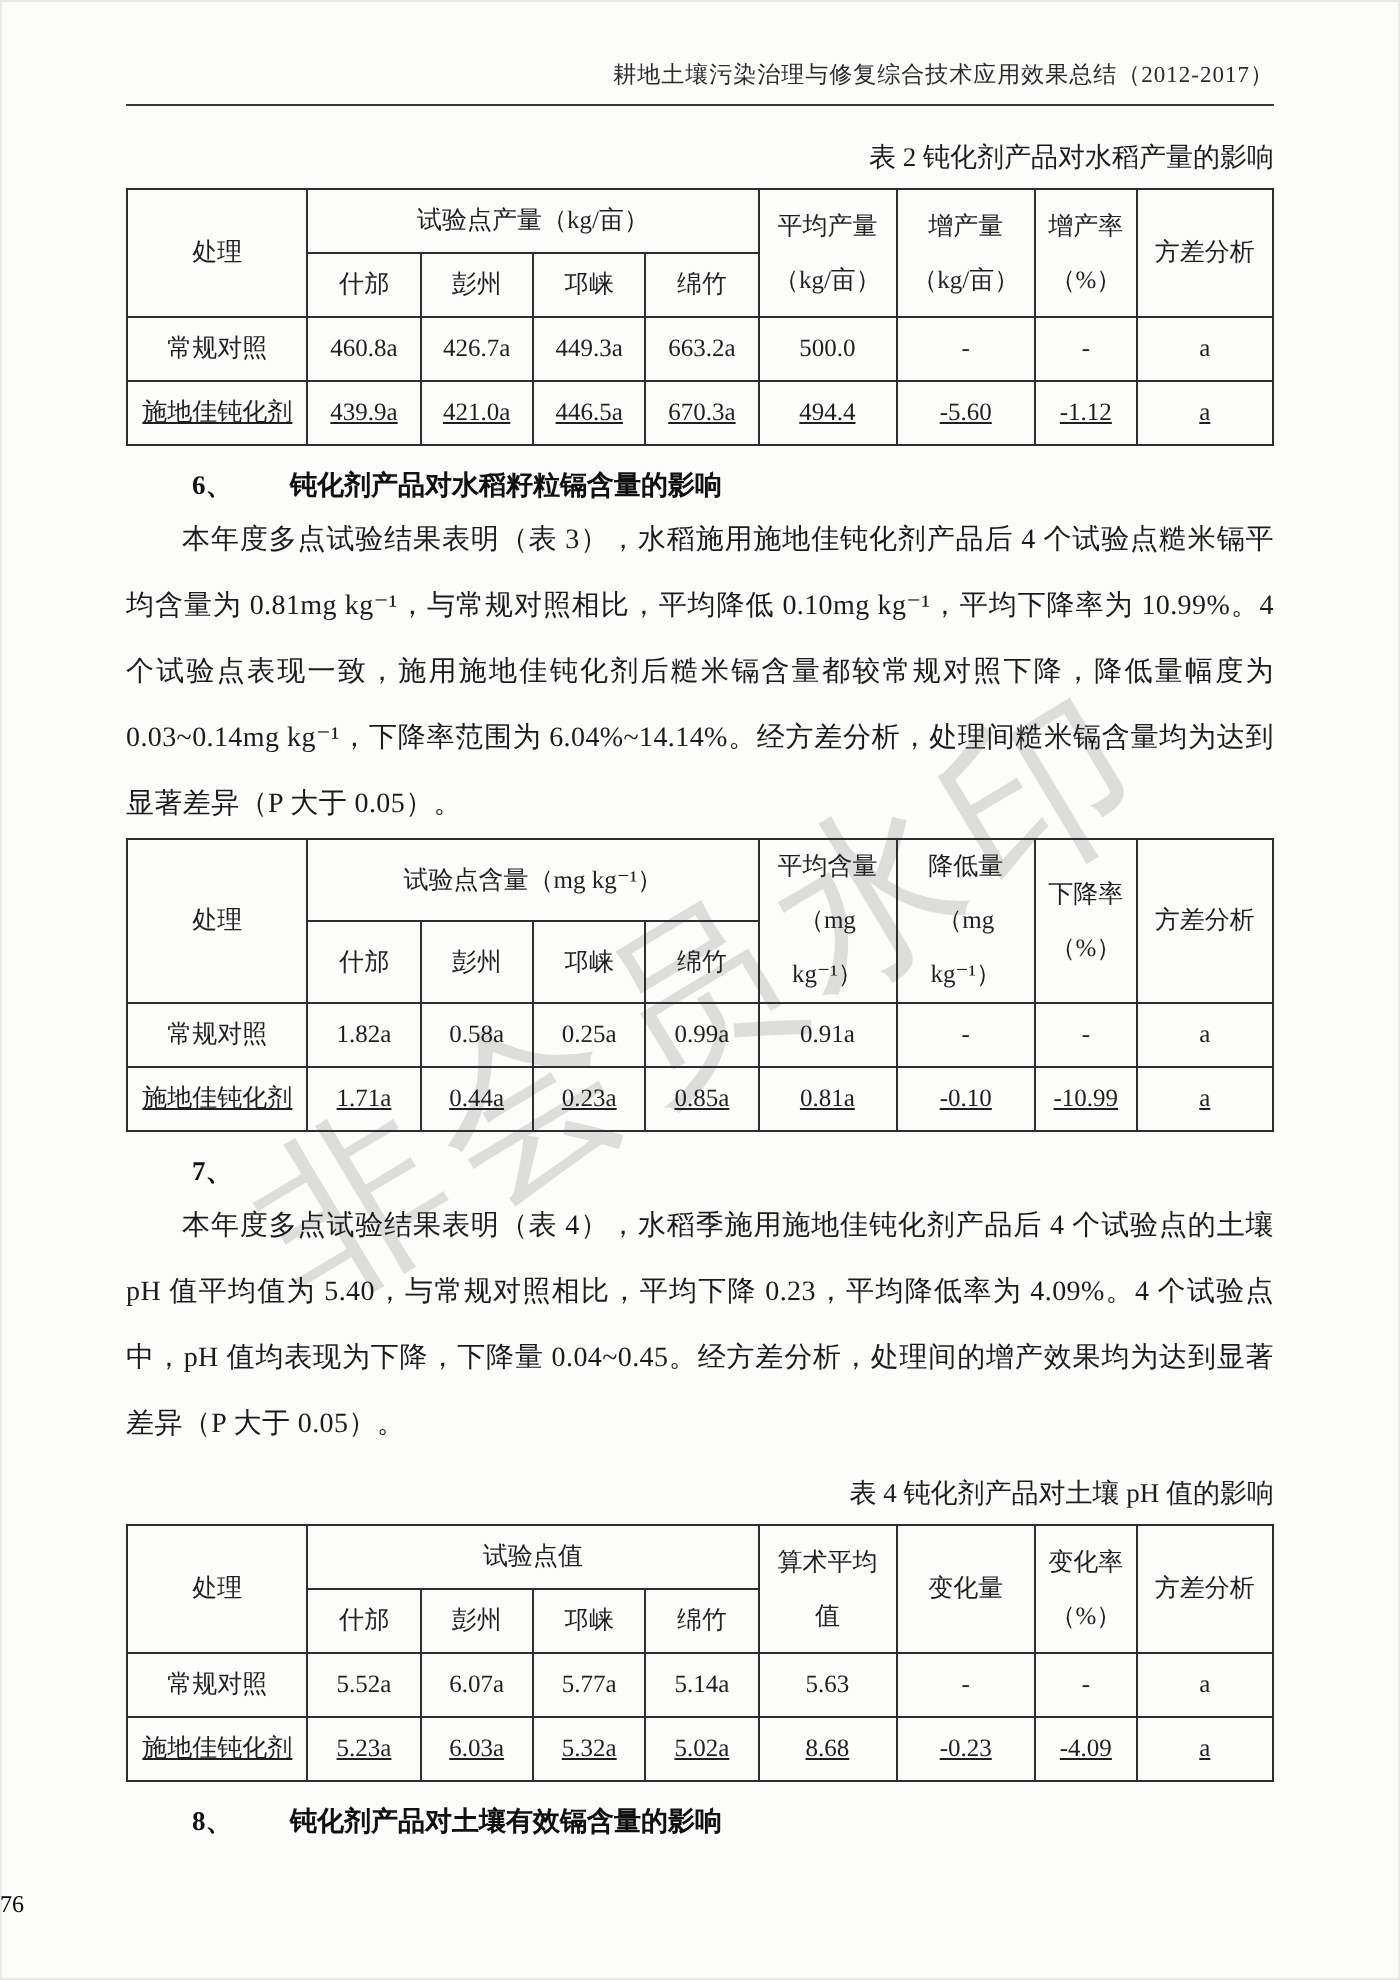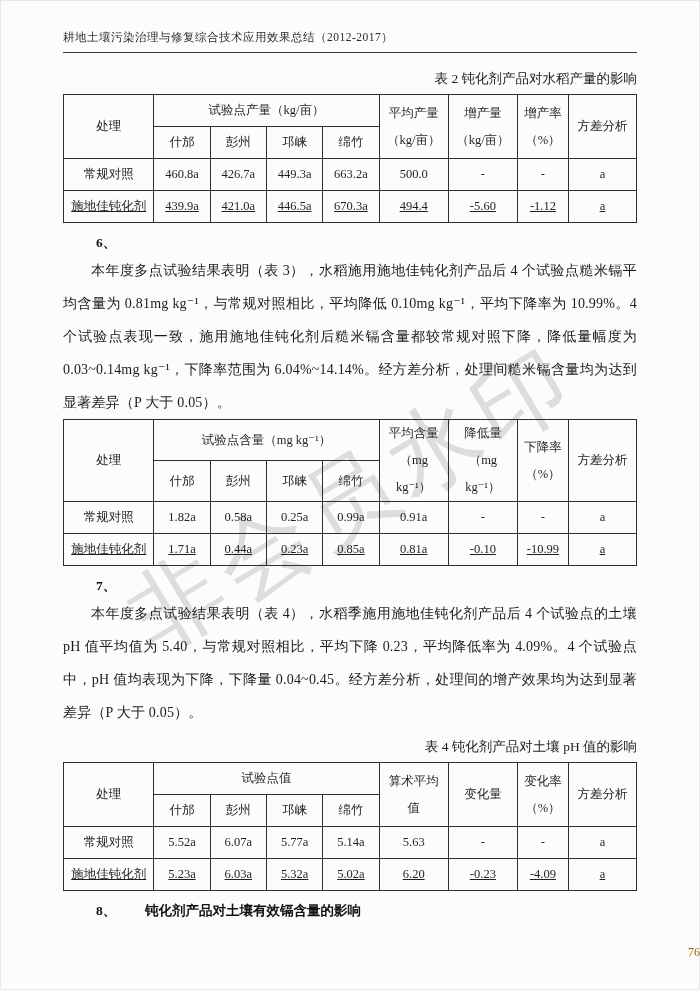--- a/index.html
+++ b/index.html
@@ -15,21 +15,21 @@
     transform:translate(-50%,-50%) rotate(-31deg);
     font-size:92px; letter-spacing:8px; white-space:nowrap;
     color:rgba(150,150,150,0.30);
     font-family:"Liberation Sans","DejaVu Sans",sans-serif;
     pointer-events:none;
   }
   .content { position:relative; z-index:1; padding:0 63px; }
   .page-header {
     padding-top:30px; padding-bottom:7px;
     border-bottom:1.5px solid #3b3b3b;
-    text-align:left; font-size:11.5px; letter-spacing:0.5px; color:#2b2b2b;
+    text-align:right; font-size:11.5px; letter-spacing:0.5px; color:#2b2b2b;
   }
   .table-caption { text-align:right; font-size:13.5px; margin:9px 0 6px; color:#1c1c1c; }
   .table-caption.mt-lg { margin-top:17px; }
 
   table.data { width:100%; border-collapse:collapse; table-layout:fixed; font-size:12.5px; }
   table.data th, table.data td {
     border:1px solid #2e2e2e; text-align:center; vertical-align:middle;
     font-weight:normal; padding:0 1px; height:32px; overflow:hidden;
   }
   table.data tbody tr td { border-top-width:1.5px; }
@@ -42,21 +42,21 @@
   col.c5 { width:11.9%; }
 
   .section-heading { display:flex; align-items:baseline; font-weight:bold; font-size:13.5px; margin:11px 0 2px; color:#111; }
   .section-heading .num { margin-left:33px; width:49px; flex:0 0 auto; }
   .body-para {
     margin:1px 0 0; font-size:14px; line-height:33px;
     text-align:justify; text-indent:28px; letter-spacing:0.2px; color:#1b1b1b;
   }
   .page-footer {
     position:absolute; left:0; right:0; bottom:30px; z-index:1;
-    text-align:right; font-size:12px; color:#a16207;
+    text-align:left; font-size:12px; color:#000000;
   }
 </style>
 </head>
 <body>
 
 <div class="page">
   <div class="watermark">非会员水印</div>
 
   <div class="content">
 
@@ -121,20 +121,21 @@
           <td>494.4</td>
           <td>-5.60</td>
           <td>-1.12</td>
           <td>a</td>
         </tr>
       </tbody>
     </table>
 
     <div class="section-heading">
       <span class="num">6、</span>
+      <span class="ttl">钝化剂产品对水稻籽粒镉含量的影响</span>
     </div>
     <p class="body-para">本年度多点试验结果表明（表 3），水稻施用施地佳钝化剂产品后 4 个试验点糙米镉平均含量为 0.81mg kg⁻¹，与常规对照相比，平均降低 0.10mg kg⁻¹，平均下降率为 10.99%。4 个试验点表现一致，施用施地佳钝化剂后糙米镉含量都较常规对照下降，降低量幅度为 0.03~0.14mg kg⁻¹，下降率范围为 6.04%~14.14%。经方差分析，处理间糙米镉含量均为达到显著差异（P 大于 0.05）。</p>
 
     <table class="data">
       <colgroup>
         <col class="c1">
           <col class="c2">
           <col class="c2">
           <col class="c2">
           <col class="c2">
@@ -245,21 +246,21 @@
           <td>-</td>
           <td>-</td>
           <td>a</td>
         </tr>
         <tr>
           <td>施地佳钝化剂</td>
           <td>5.23a</td>
           <td>6.03a</td>
           <td>5.32a</td>
           <td>5.02a</td>
-          <td>6.20</td>
+          <td>8.68</td>
           <td>-0.23</td>
           <td>-4.09</td>
           <td>a</td>
         </tr>
       </tbody>
     </table>
 
     <div class="section-heading">
       <span class="num">8、</span>
       <span class="ttl">钝化剂产品对土壤有效镉含量的影响</span>

